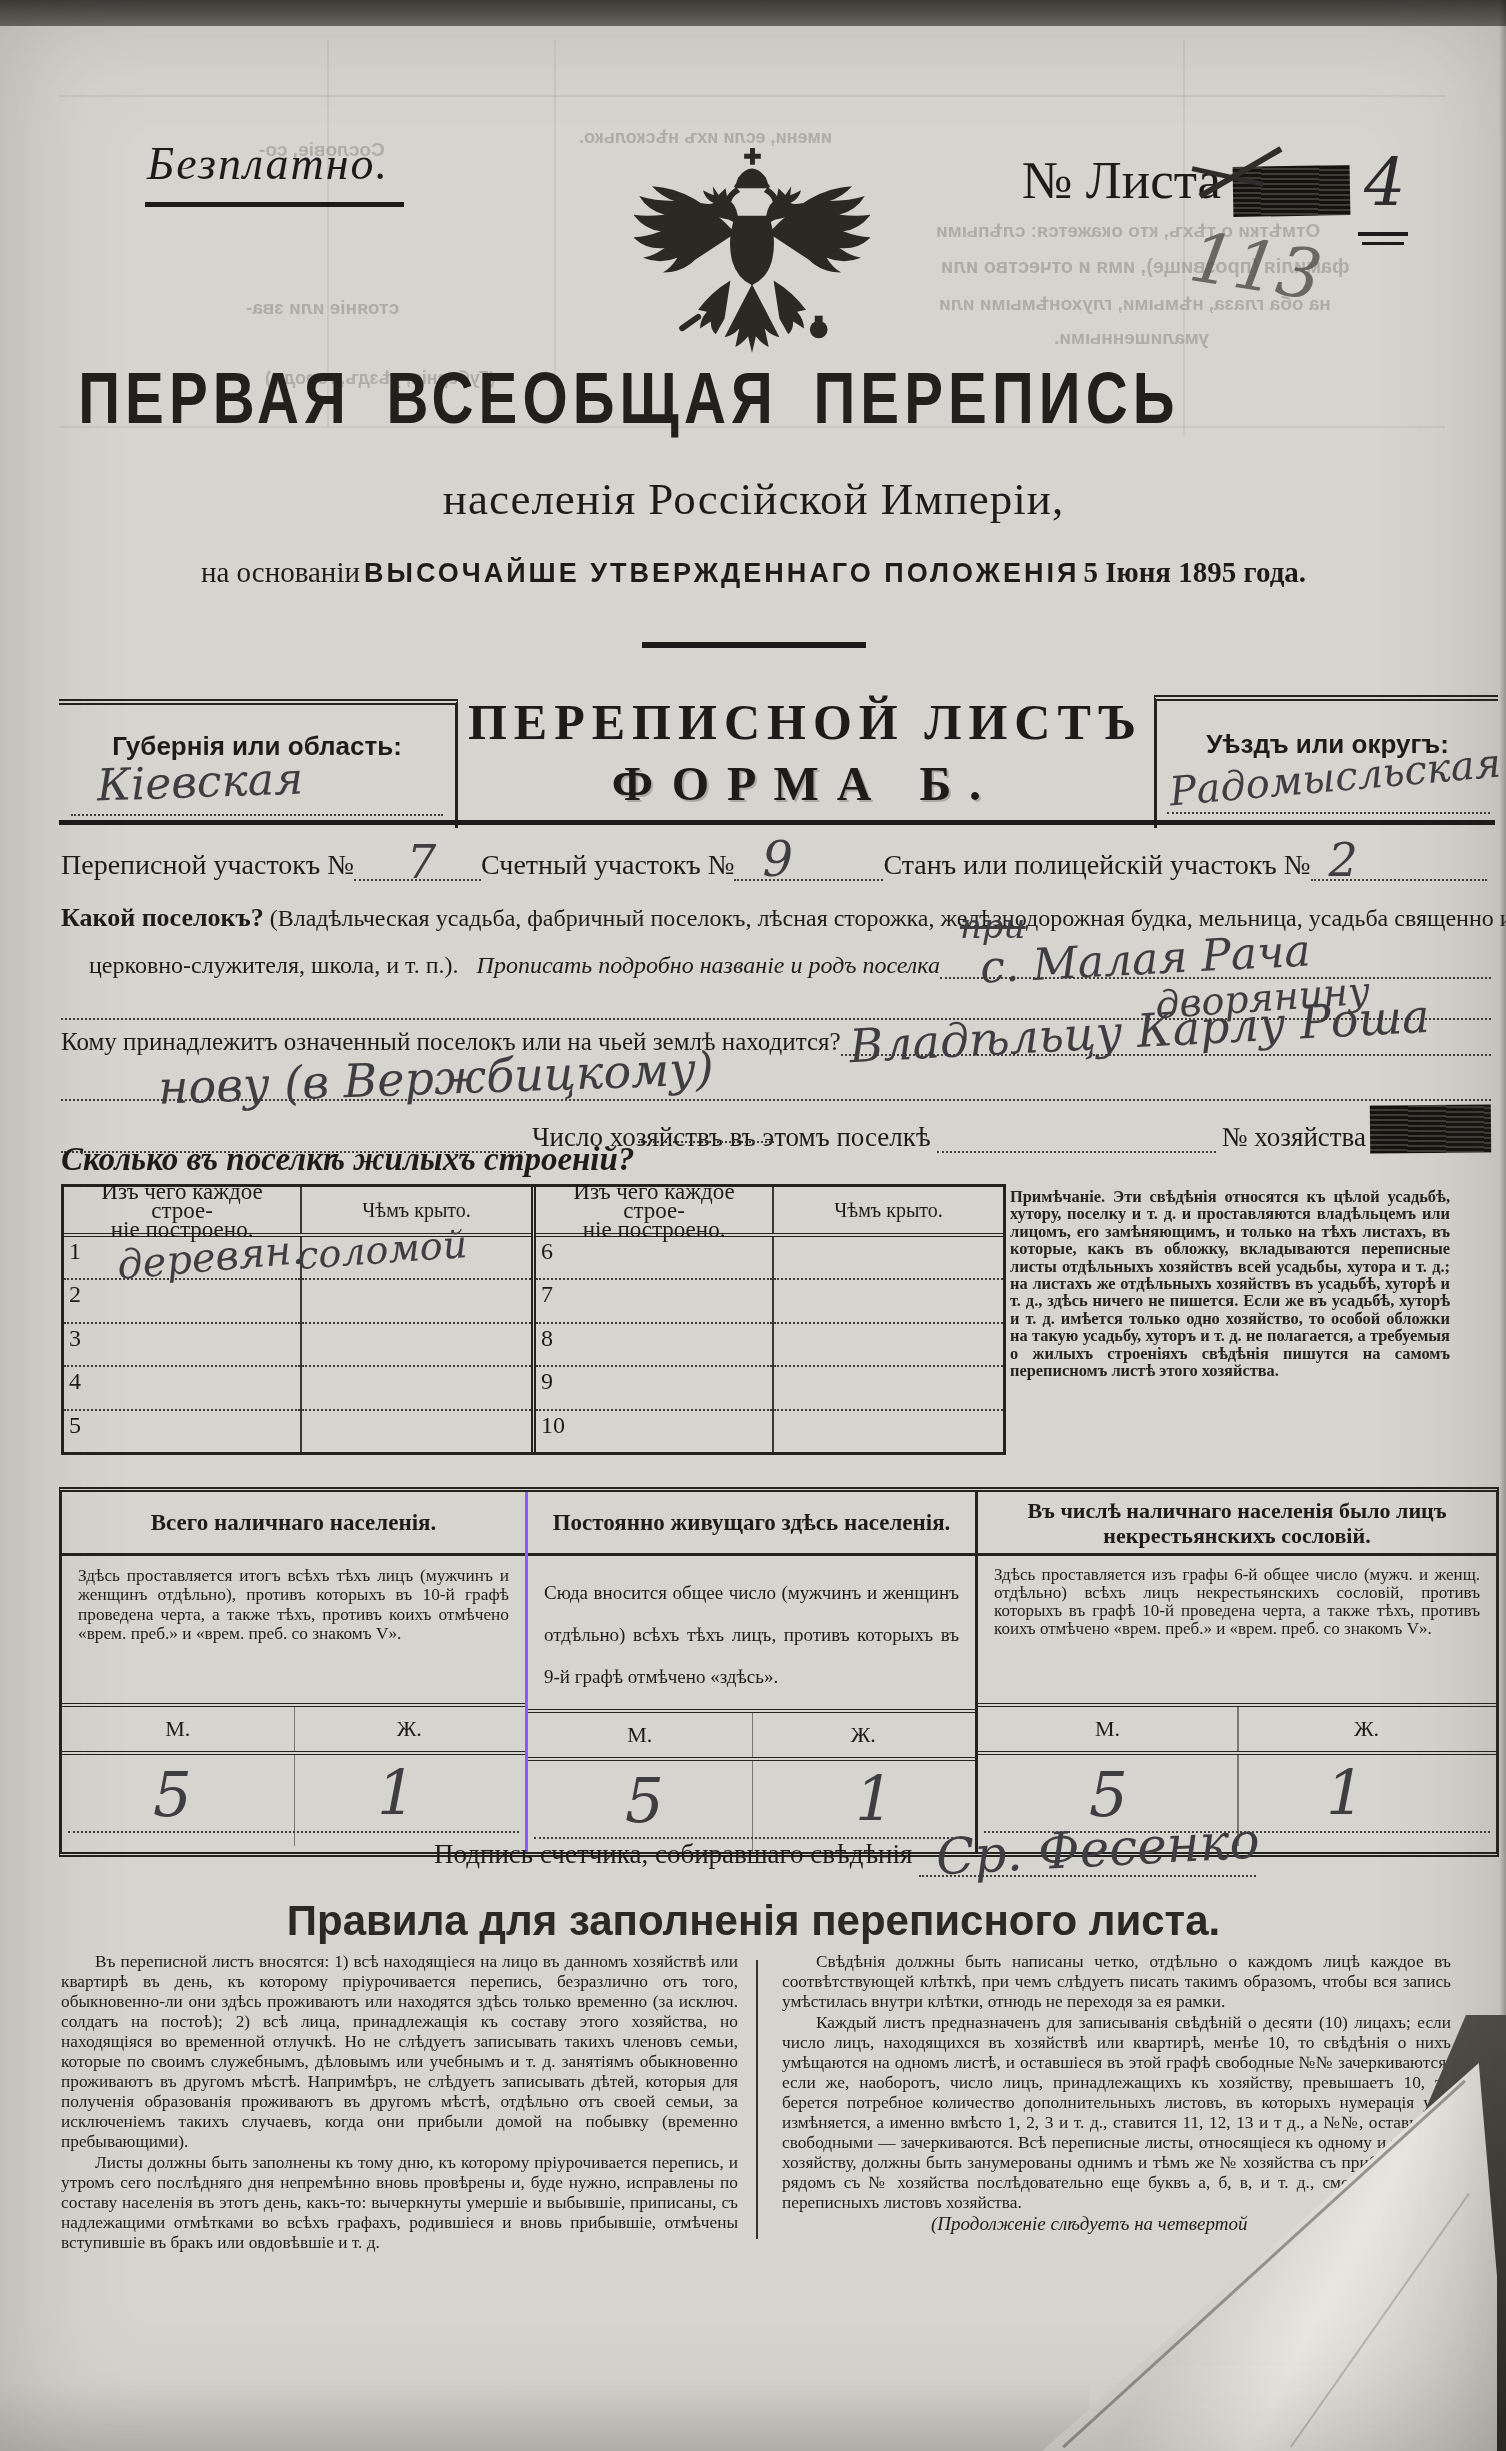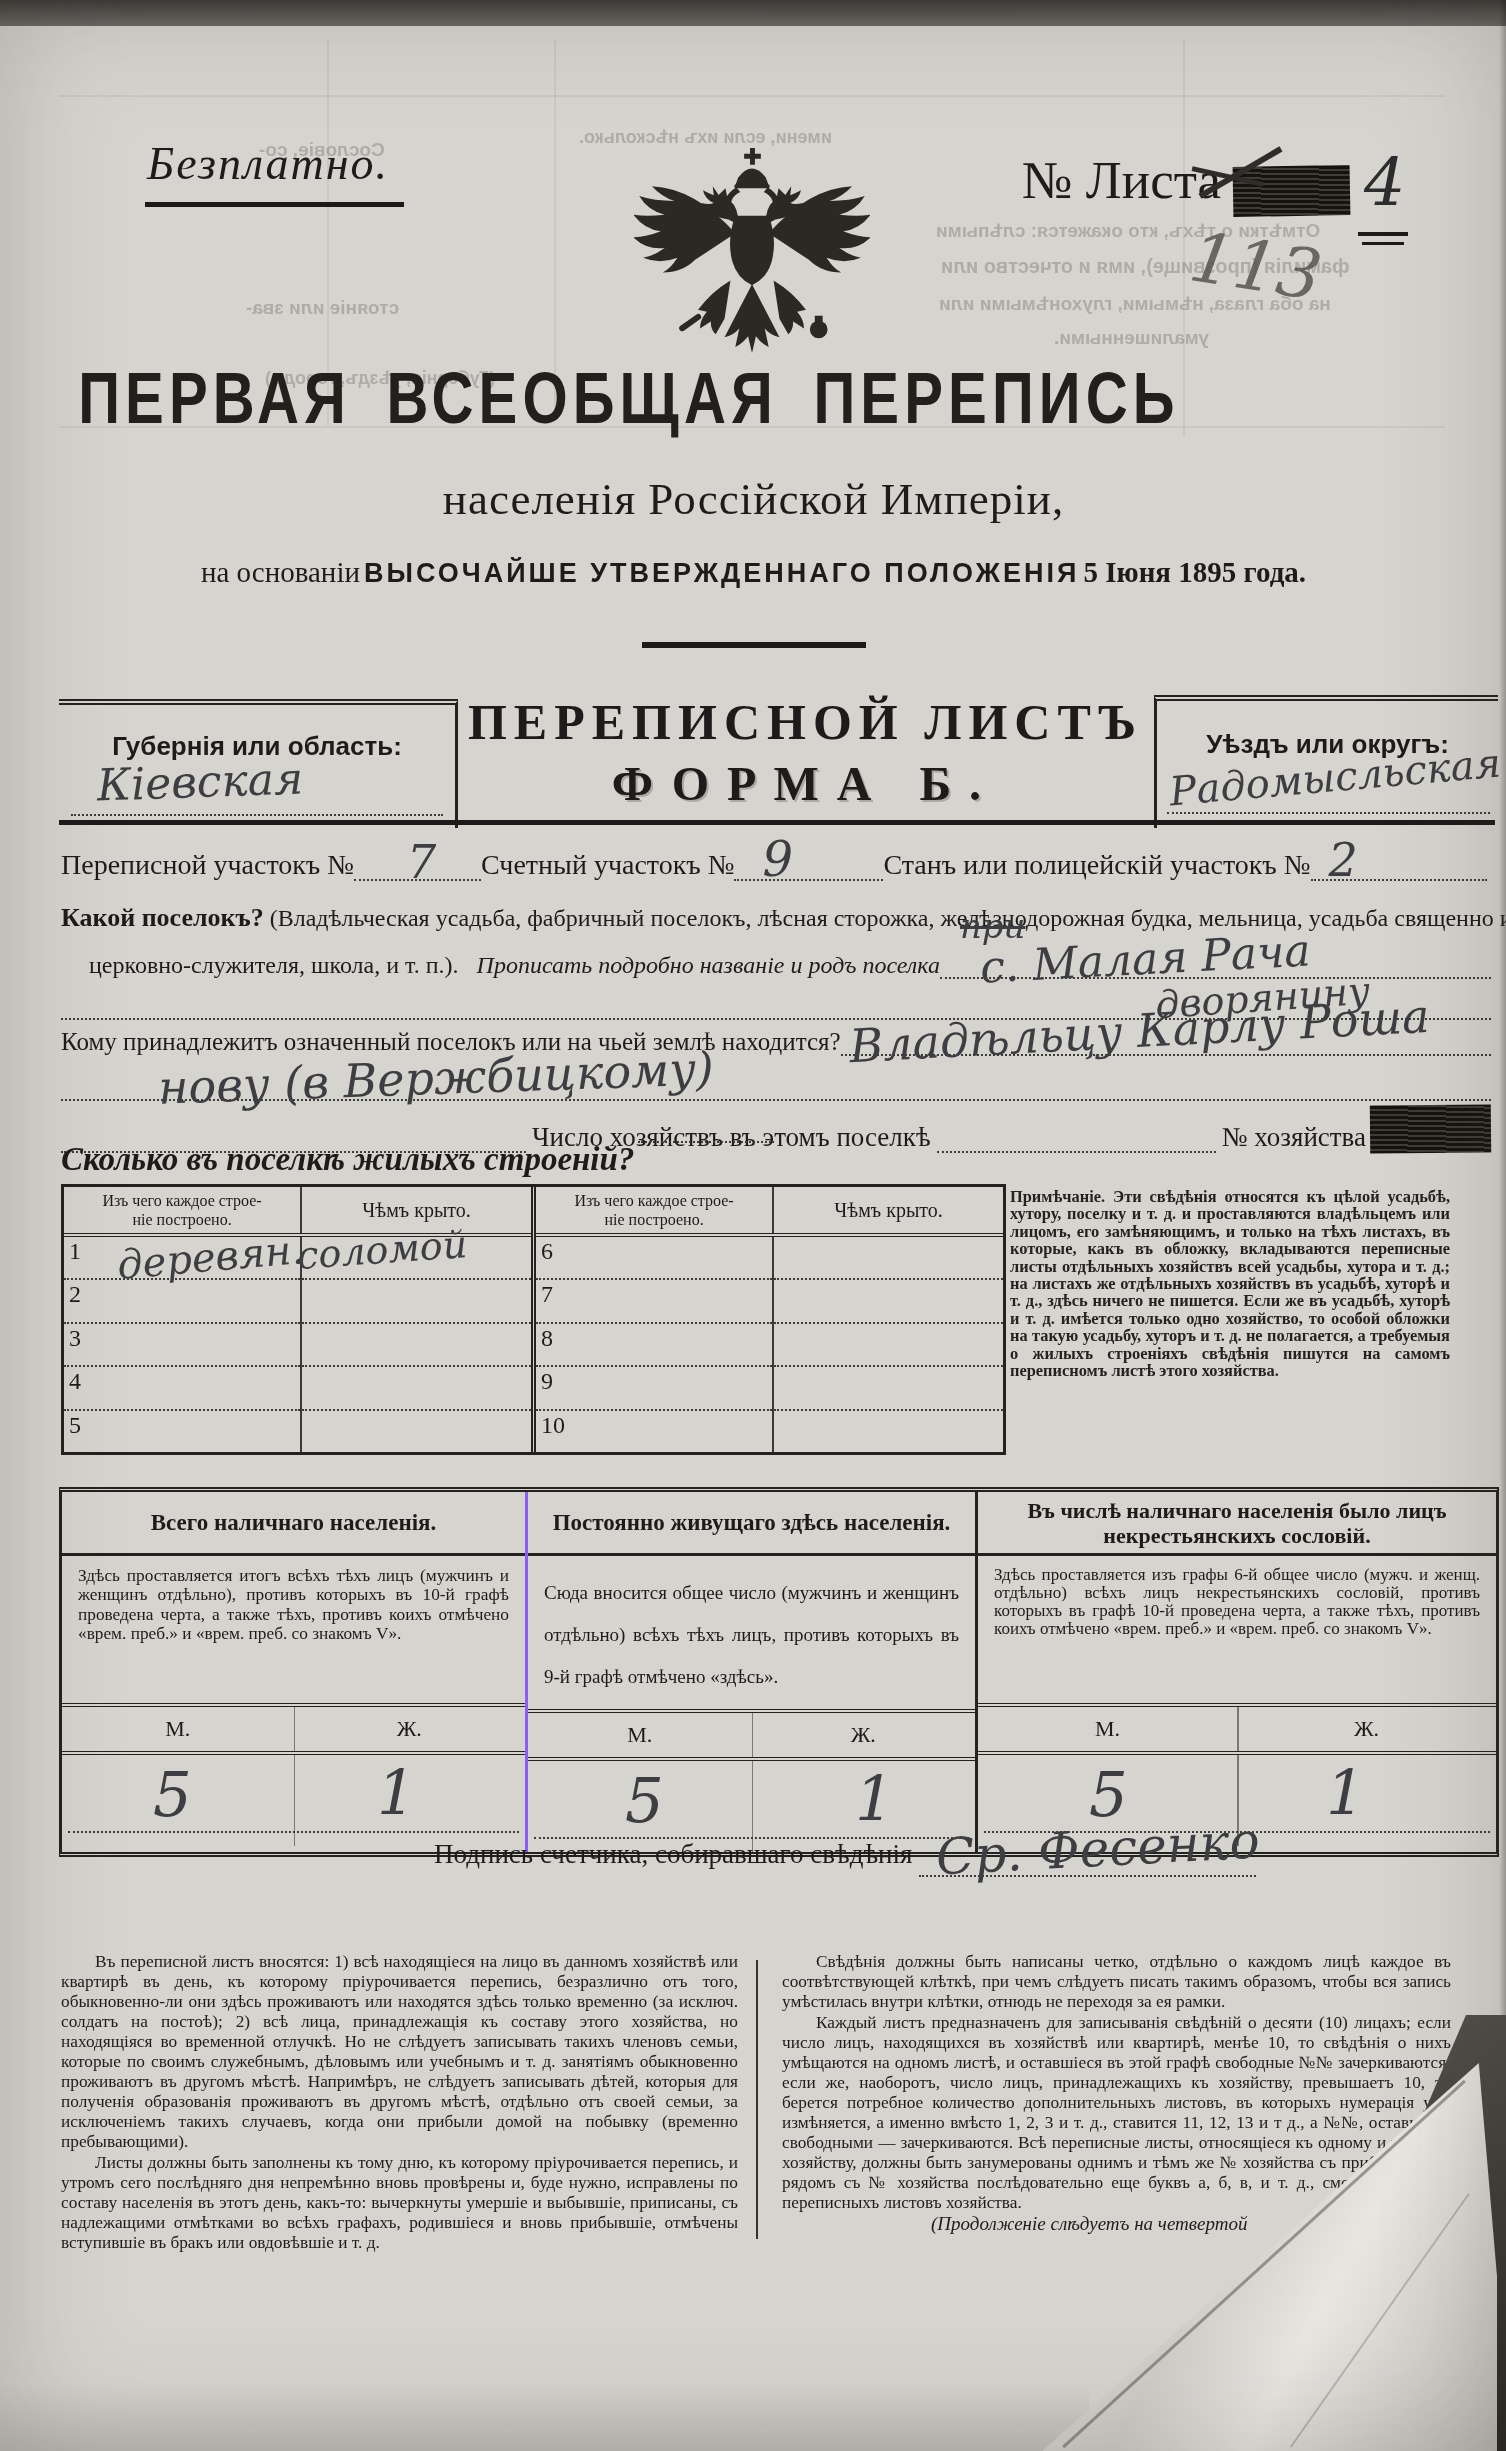--- a/index.html
+++ b/index.html
@@ -18,21 +18,21 @@
   .bleed{position:absolute;transform:scaleX(-1);font-family:"Liberation Sans",sans-serif;
          font-weight:bold;color:#78766e;opacity:.42;filter:blur(0.6px);white-space:nowrap;}
   .faintline{position:absolute;background:rgba(40,38,34,.07);}
   
   .btable{position:absolute;left:61px;top:1184px;width:939px;height:265px;
           border:3px solid #23221e;display:flex;background:transparent;}
   .bhalf{flex:1;display:flex;flex-direction:column;}
   .bhalf.l{border-right:5px double #23221e;}
   .bhead{display:flex;height:46px;border-bottom:4px double #23221e;}
   .bh1{width:51%;border-right:2px solid #3a3935;display:flex;align-items:center;justify-content:center;
-       text-align:center;font-size:16px;line-height:19px;padding:2px 6px;box-sizing:border-box;}
+       text-align:center;font-size:23px;line-height:19px;padding:2px 6px;box-sizing:border-box;}
   .bh2{flex:1;display:flex;align-items:center;justify-content:center;font-size:20px;}
   .bbody{flex:1;display:flex;}
   .bcol{width:51%;border-right:2px solid #3a3935;display:flex;flex-direction:column;box-sizing:border-box;}
   .bcol2{flex:1;display:flex;flex-direction:column;}
   .brow{flex:1;border-bottom:2px dotted #3c3b38;position:relative;}
   .brow:last-child{border-bottom:none;}
   .bnum{position:absolute;left:5px;top:1px;font-size:24px;}
   
   .ctable{position:absolute;left:59px;top:1487px;width:1434px;border:3px solid #23221e;
           border-top:5px double #23221e;border-bottom:5px double #23221e;display:flex;}
@@ -328,20 +328,21 @@
         <span class="cv hw" style="left:348px;top:2px;">1</span>
         <div class="dotted"></div>
       </div>
     </div>
   </div>
 
   <div class="abs serif" style="left:434px;top:1839px;font-size:27px;">Подпись счетчика, собиравшаго свѣдѣнія</div>
   <div class="abs dots" style="left:919px;top:1873px;width:337px;height:2px;"></div>
   <div class="abs hw" style="left:936px;top:1820px;font-size:50px;transform:rotate(-3deg);">Ср. Фесенко</div>
 
+  <div class="abs sans" style="left:0;top:1897px;width:1507px;text-align:center;font-size:42px;font-weight:bold;color:#2a2926;">Правила для заполненія переписного листа.</div>
 
   <div class="abs" style="left:756px;top:1960px;width:2px;height:279px;background:#34332f;"></div>
 
   <div class="abs serif" style="left:61px;top:1952px;width:677px;">
     <p class="rulespar">Въ переписной листъ вносятся: 1) всѣ находящіеся на лицо въ данномъ хозяйствѣ или квартирѣ въ день, къ которому пріурочивается перепись, безразлично отъ того, обыкновенно-ли они здѣсь проживаютъ или находятся здѣсь только временно (за исключ. солдатъ на постоѣ); 2) всѣ лица, принадлежащія къ составу этого хозяйства, но находящіяся во временной отлучкѣ. Но не слѣдуетъ записывать такихъ членовъ семьи, которые по своимъ служебнымъ, дѣловымъ или учебнымъ и т. д. занятіямъ обыкновенно проживаютъ въ другомъ мѣстѣ. Напримѣръ, не слѣдуетъ записывать дѣтей, которыя для полученія образованія проживаютъ въ другомъ мѣстѣ, отдѣльно отъ своей семьи, за исключеніемъ такихъ случаевъ, когда они прибыли домой на побывку (временно пребывающими).</p>
     <p class="rulespar">Листы должны быть заполнены къ тому дню, къ которому пріурочивается перепись, и утромъ сего послѣдняго дня непремѣнно вновь провѣрены и, буде нужно, исправлены по составу населенія въ этотъ день, какъ-то: вычеркнуты умершіе и выбывшіе, приписаны, съ надлежащими отмѣтками во всѣхъ графахъ, родившіеся и вновь прибывшіе, отмѣчены вступившіе въ бракъ или овдовѣвшіе и т. д.</p>
   </div>
   <div class="abs serif" style="left:782px;top:1952px;width:669px;">
     <p class="rulespar">Свѣдѣнія должны быть написаны четко, отдѣльно о каждомъ лицѣ каждое въ соотвѣтствующей клѣткѣ, при чемъ слѣдуетъ писать такимъ образомъ, чтобы вся запись умѣстилась внутри клѣтки, отнюдь не переходя за ея рамки.</p>
     <p class="rulespar">Каждый листъ предназначенъ для записыванія свѣдѣній о десяти (10) лицахъ; если число лицъ, находящихся въ хозяйствѣ или квартирѣ, менѣе 10, то свѣдѣнія о нихъ умѣщаются на одномъ листѣ, и оставшіеся въ этой графѣ свободные №№ зачеркиваются; если же, наоборотъ, число лицъ, принадлежащихъ къ хозяйству, превышаетъ 10, то берется потребное количество дополнительныхъ листовъ, въ которыхъ нумерація уже измѣняется, а именно вмѣсто 1, 2, 3 и т. д., ставится 11, 12, 13 и т д., а №№, оставшіеся свободными — зачеркиваются. Всѣ переписные листы, относящіеся къ одному и тому же хозяйству, должны быть занумерованы однимъ и тѣмъ же № хозяйства съ прибавленіемъ рядомъ съ № хозяйства послѣдовательно еще буквъ а, б, в, и т. д., смотря по числу переписныхъ листовъ хозяйства.</p>

